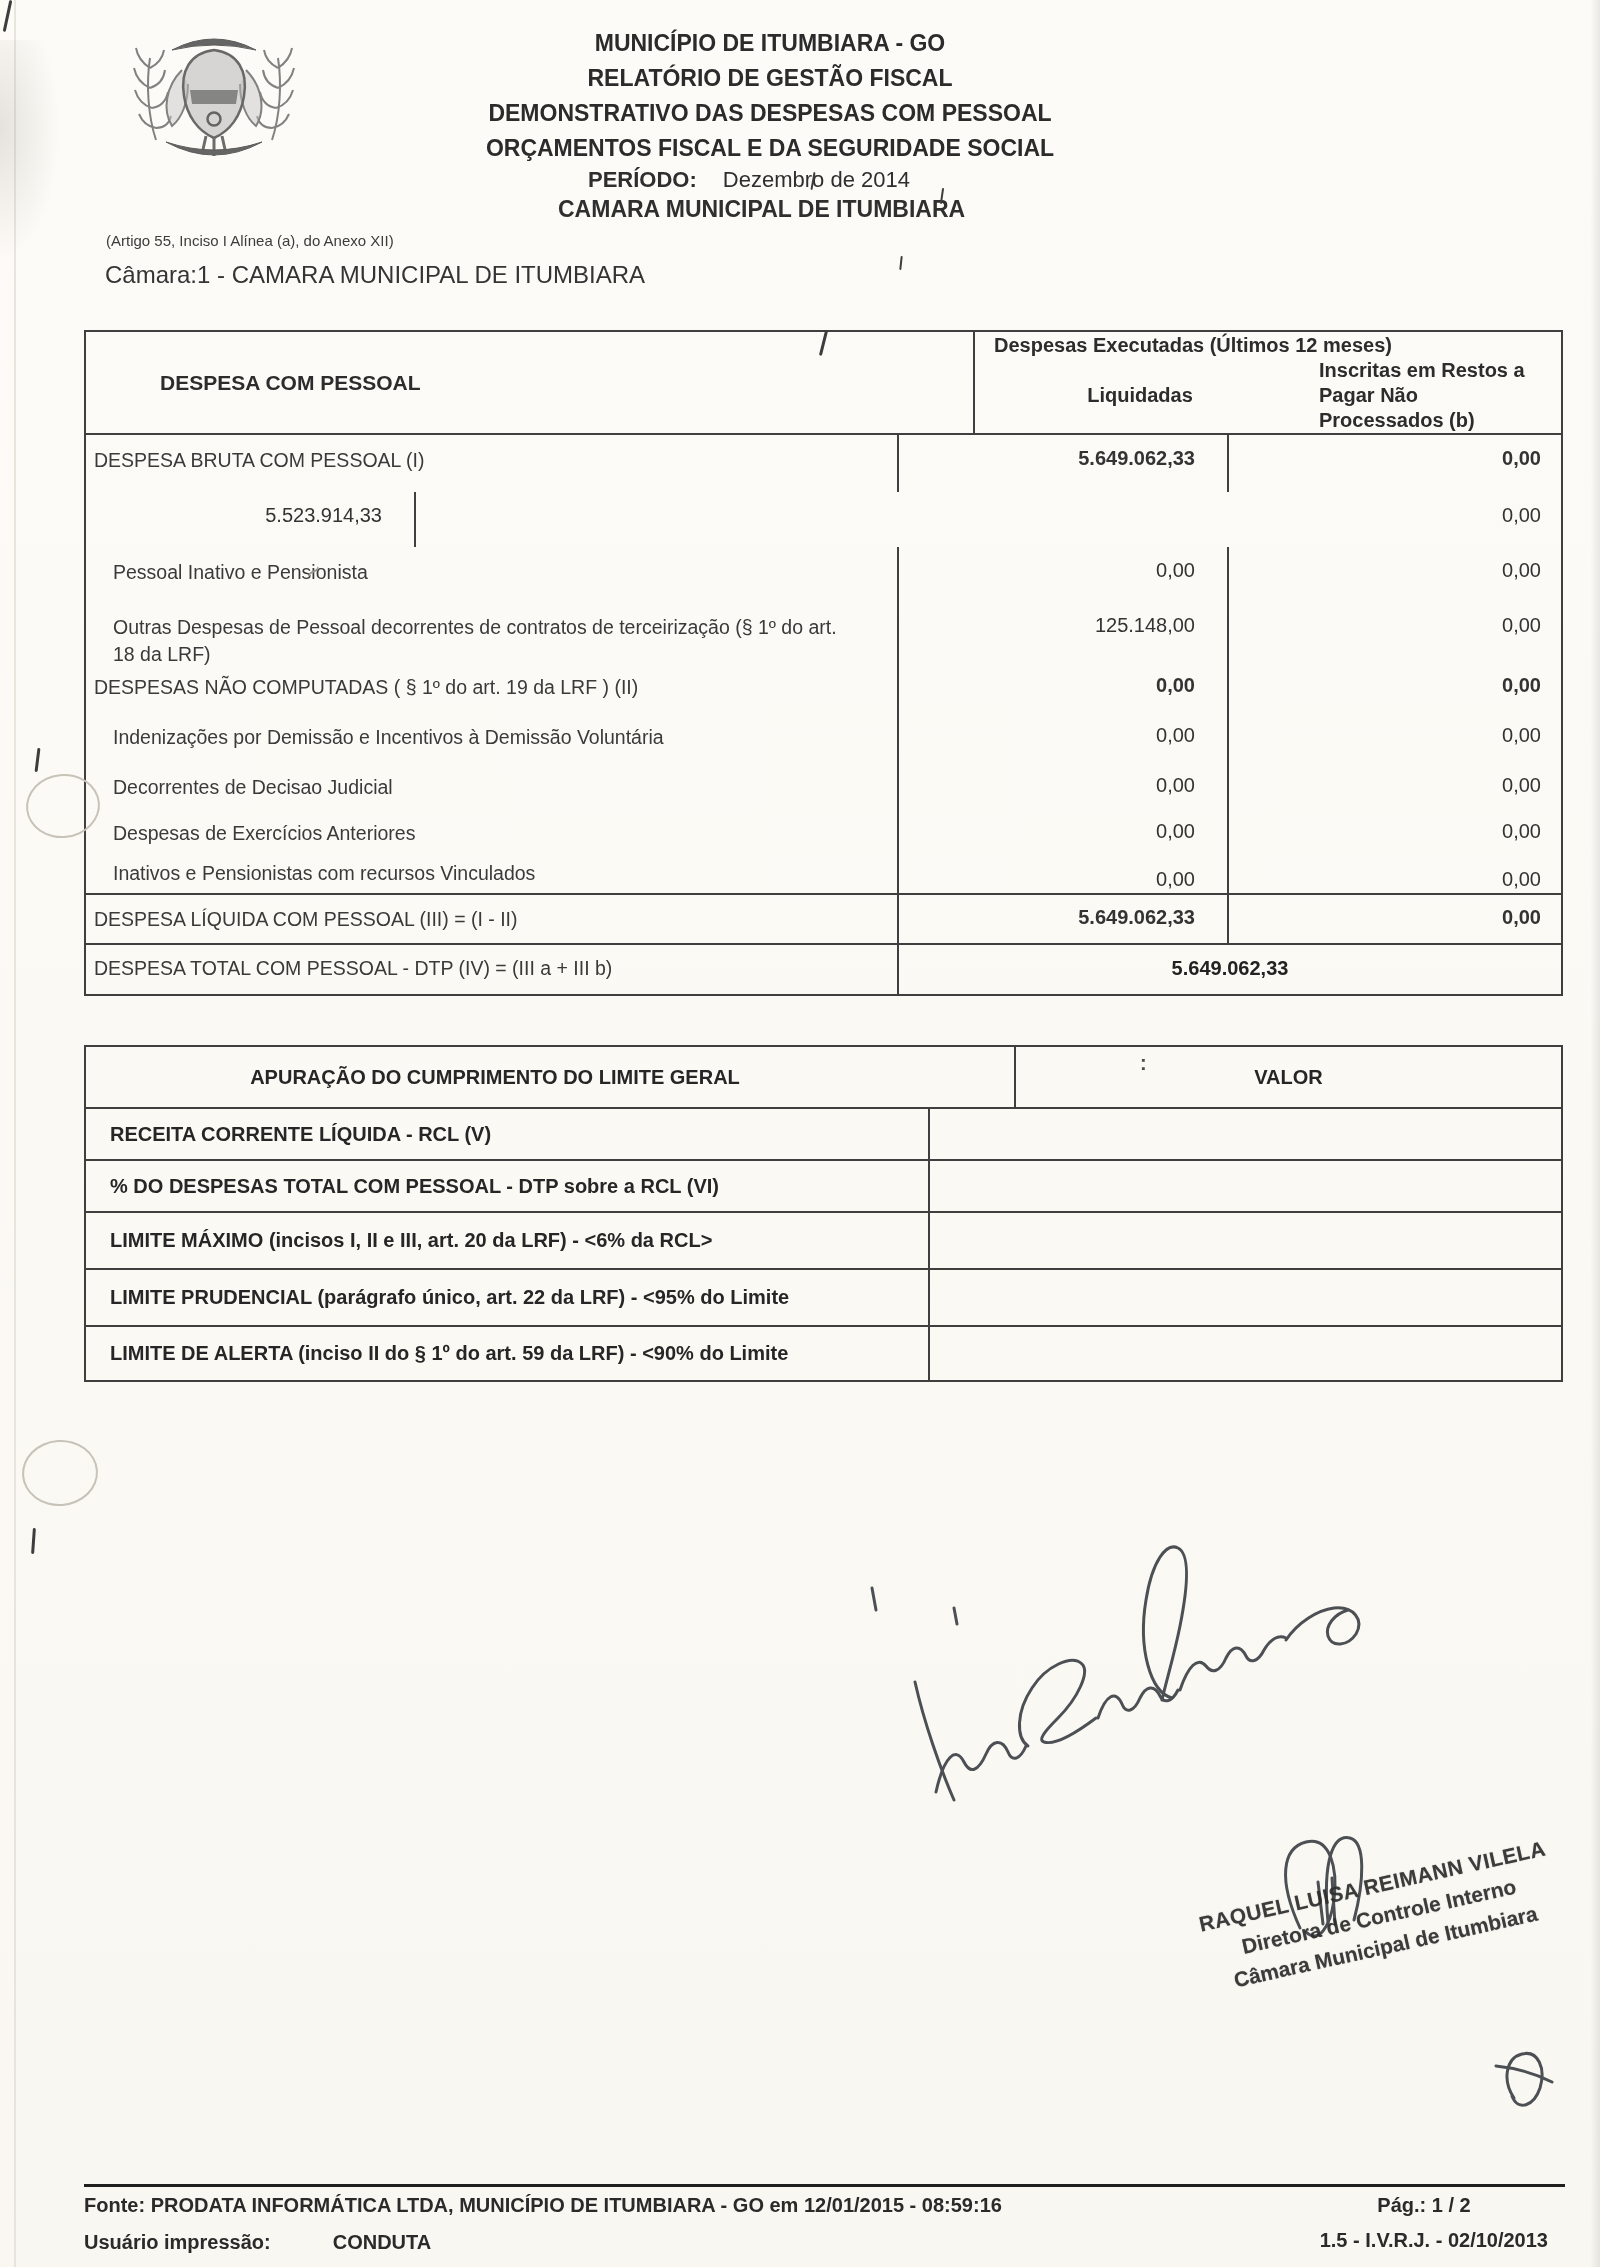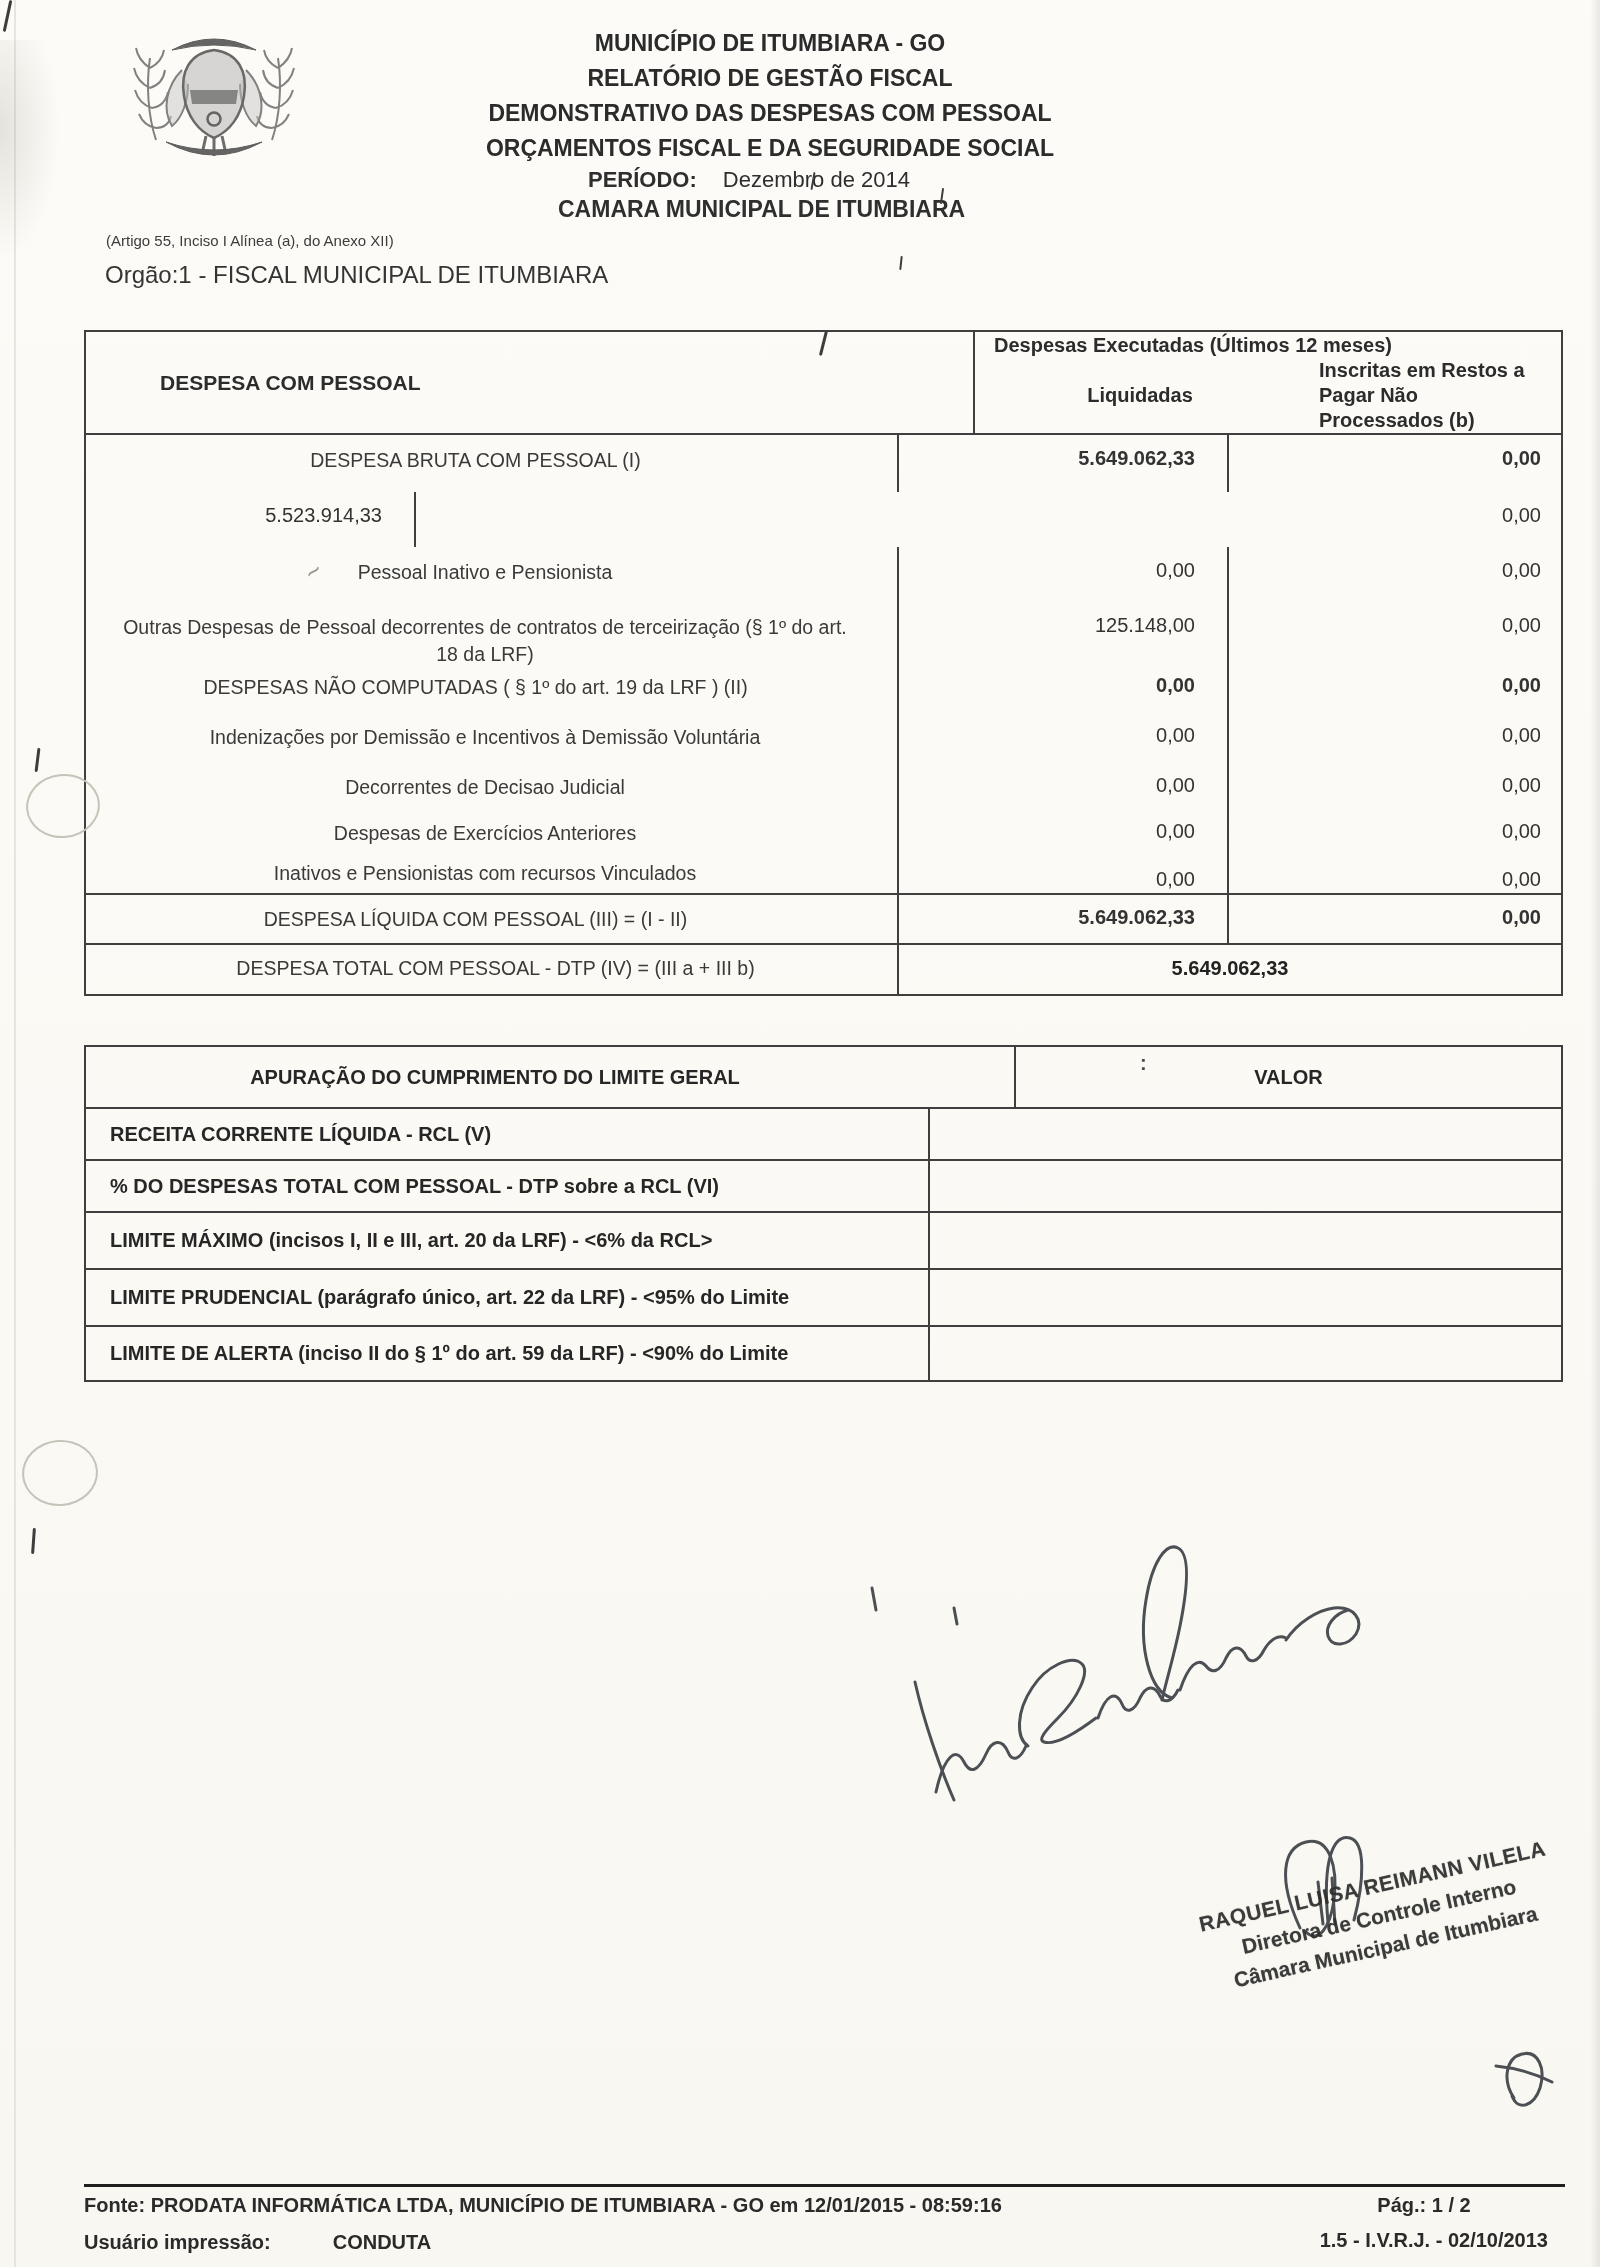--- a/index.html
+++ b/index.html
@@ -15,21 +15,21 @@
   .titles{position:absolute;left:0;top:26px;width:1540px;text-align:center;font-weight:700;font-size:23px;line-height:35px;color:#2b2b2b;}
   .periodo{position:absolute;left:556px;top:167px;font-size:22px;margin-left:32px;}
   .periodo b{font-weight:700;margin-right:26px;}
   .entity-line{position:absolute;left:558px;top:196px;font-size:23px;font-weight:700;color:#2f2f2f;}
   .artigo{position:absolute;left:106px;top:232px;font-size:15px;color:#3c3c3c;}
   .orgao{position:absolute;left:105px;top:261px;font-size:24px;color:#343434;}
   
   .tbl{position:absolute;left:84px;width:1479px;border:2px solid #3f3f3f;box-sizing:border-box;background:transparent;}
   .t1{top:330px;}
   .t2{top:1045px;}
-  .cell{box-sizing:border-box;text-align:center;}
+  .cell{box-sizing:border-box;}
   
   .t1-head{display:flex;height:101px;border-bottom:2px solid #3f3f3f;}
   .t1-head-label{flex:0 0 813px;border-right:2px solid #3f3f3f;display:flex;align-items:center;padding-left:74px;font-weight:700;font-size:21px;color:#2c2c2c;}
   .t1-head-right{flex:1;display:flex;flex-direction:column;}
   .t1-group{height:34px;display:flex;align-items:center;justify-content:center;padding-right:150px;font-weight:700;font-size:20px;color:#2c2c2c;}
   .t1-sub{flex:1;display:flex;}
   .t1-sub-liq{flex:0 0 330px;border-right:0;display:flex;align-items:center;justify-content:center;font-weight:700;font-size:20px;color:#2c2c2c;}
   .t1-sub-insc{flex:1;display:flex;align-items:center;justify-content:center;font-weight:700;font-size:20px;line-height:25px;color:#2c2c2c;padding:0 14px;}
   
   .t1row{display:flex;align-items:stretch;}
@@ -115,21 +115,21 @@
     <div>MUNICÍPIO DE ITUMBIARA - GO</div>
     <div>RELATÓRIO DE GESTÃO FISCAL</div>
     <div>DEMONSTRATIVO DAS DESPESAS COM PESSOAL</div>
     <div>ORÇAMENTOS FISCAL E DA SEGURIDADE SOCIAL</div>
   </div>
   <div class="periodo">
     <b>PERÍODO:</b><span>Dezembro de 2014</span>
   </div>
   <div class="entity-line">CAMARA MUNICIPAL DE ITUMBIARA</div>
   <div class="artigo">(Artigo 55, Inciso I Alínea (a), do Anexo XII)</div>
-  <div class="orgao">Orgão:1 - FISCAL MUNICIPAL DE ITUMBIARA</div>
+  <div class="orgao">Câmara:1 - CAMARA MUNICIPAL DE ITUMBIARA</div>
 
   <div class="tbl t1">
     <div class="t1-head">
       <div class="t1-head-label">DESPESA COM PESSOAL</div>
       <div class="t1-head-right">
         <div class="t1-group">Despesas Executadas (Últimos 12 meses)</div>
         <div class="t1-sub">
           <div class="t1-sub-liq">Liquidadas</div>
           <div class="t1-sub-insc">Inscritas em Restos a Pagar Não Processados (b)</div>
         </div>

